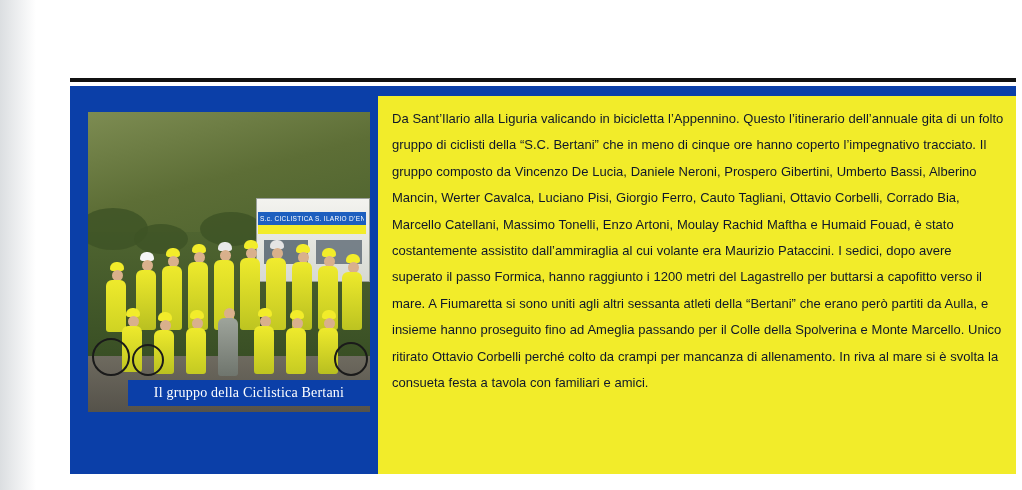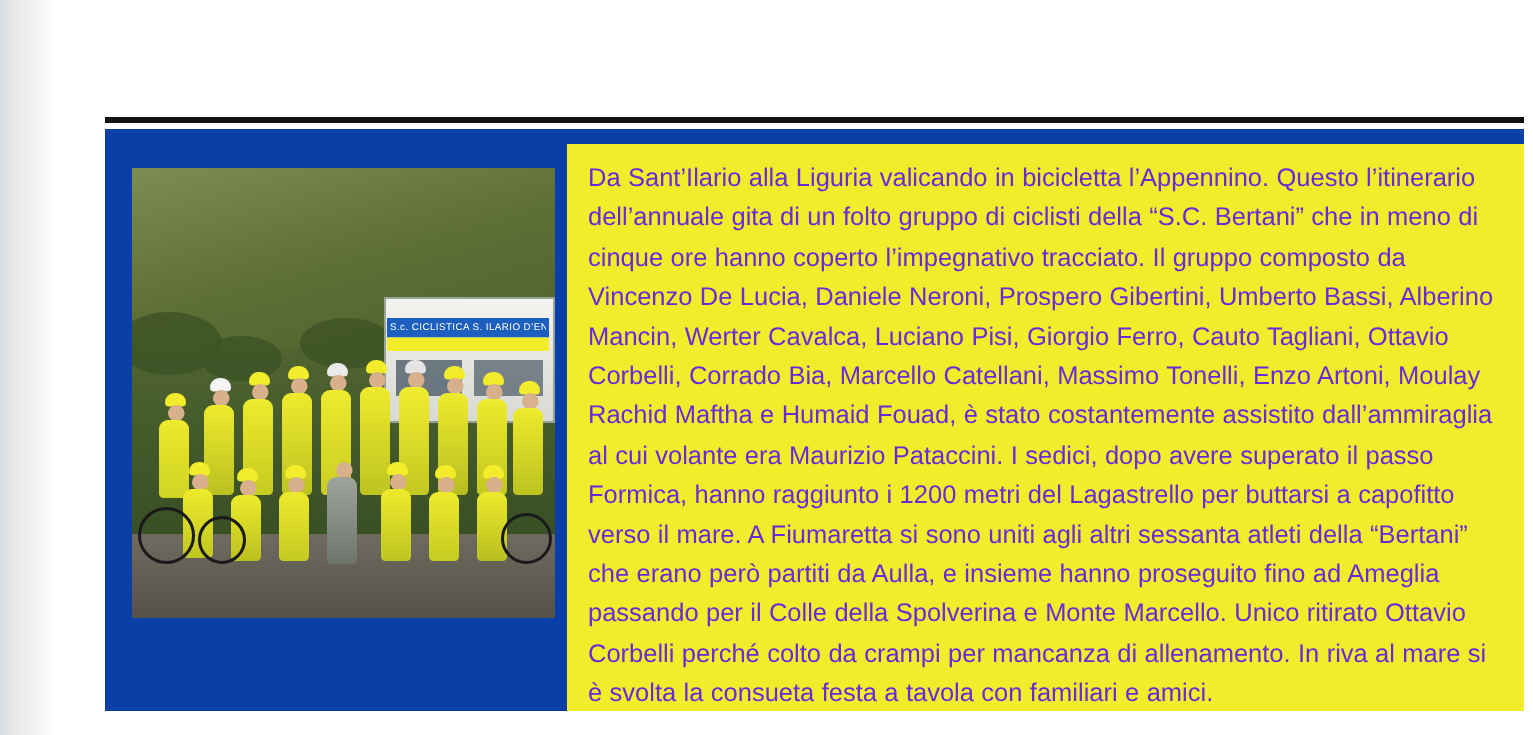--- a/index.html
+++ b/index.html
@@ -108,23 +108,23 @@
     width: 638px;
     height: 378px;
     background: #f2ec2a;
   }
   .body-text {
     position: absolute;
     left: 14px;
     top: 10px;
     width: 612px;
     font-family: "Liberation Sans", sans-serif;
-    font-size: 17px;
+    font-size: 13px;
     line-height: 26.4px;
-    color: #6d28d9;
+    color: #0f172a;
     text-align: left;
     letter-spacing: 0px;
     word-spacing: 0.2px;
   }
 
   
   .photo-outer {
     position: absolute;
     left: 84px;
     top: 96px;
@@ -333,15 +333,18 @@
 
     <div class="helmet" style="left:234px; top:198px; background:#f2ec2a;"></div>
     <div class="face" style="left:236px; top:206px;"></div>
     <div class="rider" style="left:230px; top:216px; height:46px; background:linear-gradient(#eeea2c,#b8bf20);"></div>
 
     <div class="ph-bike" style="left:4px; top:226px; width:34px; height:34px;"></div>
     <div class="ph-bike" style="left:44px; top:232px; width:28px; height:28px;"></div>
     <div class="ph-bike" style="left:246px; top:230px; width:30px; height:30px;"></div>
   </div>
 
+  <div class="caption-bar">
+    <span class="caption-text">Il gruppo della Ciclistica Bertani</span>
+  </div>
 
   <div class="scan-shadow"></div>
 </div>
 
 </body></html>

